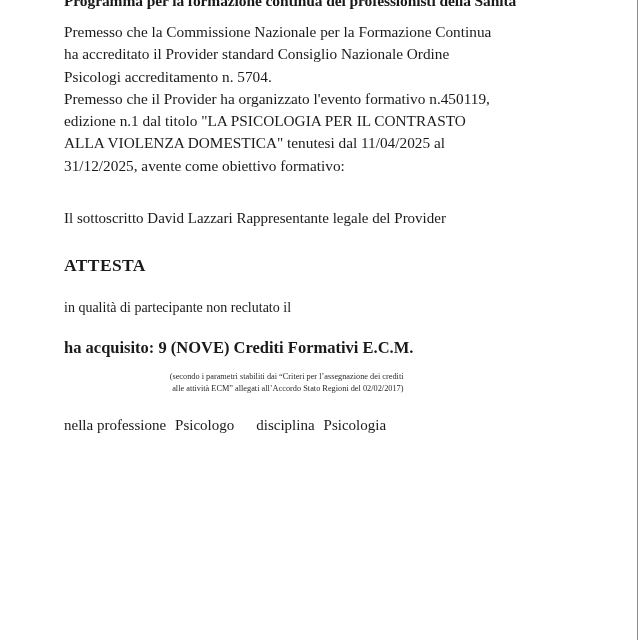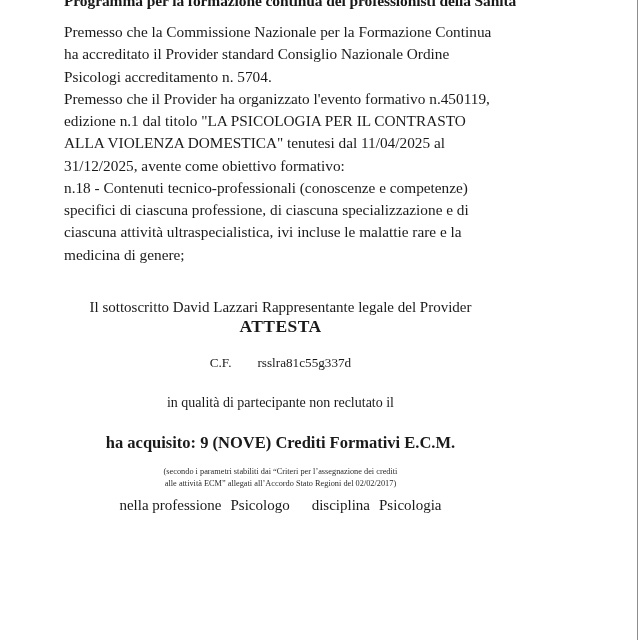--- a/index.html
+++ b/index.html
@@ -56,29 +56,30 @@
     text-align: left;
   }
   .body-block p {
     margin: 0;
   }
   .body-para-2 {
     margin-top: 0 !important;
   }
 
   .centered {
-    text-align: center;
+    text-align: left;
   }
 
   .line-subscriber {
     margin-top: 33px;
     font-size: 15px;
   }
 
   .line-attesta {
+    margin-top: 28px;
     font-size: 17.5px;
     font-weight: bold;
     letter-spacing: 0.4px;
   }
 
   .line-che-illa {
     margin-top: 25px;
     font-size: 12.6px;
   }
 
@@ -110,55 +111,51 @@
     margin-top: 22px;
     font-size: 16.5px;
     font-weight: bold;
   }
 
   .fine-print {
     margin: 13px auto 0 auto;
     width: 246px;
     font-size: 8.3px;
     line-height: 1.42;
-    text-align: center;
+    text-align: right;
     color: #2a2a2a;
   }
 
   .line-profession {
-    margin-top: 8px;
+    margin-top: 23px;
     font-size: 15px;
   }
   .line-profession .gap-sm { display: inline-block; width: 9px; }
   .line-profession .gap-lg { display: inline-block; width: 22px; }
 </style>
 </head>
 <body>
 
 <div class="page-edge-right"></div>
 
 <div class="page">
 
   <div class="doc-header">Programma per la formazione continua dei professionisti della Sanità</div>
 
   <div class="body-block">
     <p>Premesso che la Commissione Nazionale per la Formazione Continua ha accreditato il Provider standard Consiglio Nazionale Ordine Psicologi accreditamento n. 5704.</p>
     <p class="body-para-2">Premesso che il Provider ha organizzato l'evento formativo n.450119, edizione n.1 dal titolo "LA PSICOLOGIA PER IL CONTRASTO ALLA VIOLENZA DOMESTICA" tenutesi dal 11/04/2025 al 31/12/2025, avente come obiettivo formativo:</p>
-    <p class="body-para-2">n.18 - Contenuti tecnico-professionali (conoscenze e competenze) specifici di ciascuna professione, di ciascuna specializzazione e di ciascuna attività ultraspecialistica, ivi incluse le malattie rare e la medicina di genere;</p>
   </div>
 
   <div class="centered line-subscriber">Il sottoscritto David Lazzari Rappresentante legale del Provider</div>
 
   <div class="centered line-attesta">ATTESTA</div>
 
 
 
-  <div class="centered line-cf">
-    <span class="cf-label">C.F.</span><span>rsslra81c55g337d</span>
-  </div>
 
   <div class="centered line-quality">in qualità di partecipante non reclutato il</div>
 
 
   <div class="centered line-credits">ha acquisito: 9 (NOVE) Crediti Formativi E.C.M.</div>
 
   <div class="fine-print">(secondo i parametri stabiliti dai “Criteri per l’assegnazione dei crediti alle attività ECM” allegati all’Accordo Stato Regioni del 02/02/2017)</div>
 
   <div class="centered line-profession">
     <span>nella professione</span><span class="gap-sm"></span><span>Psicologo</span><span class="gap-lg"></span><span>disciplina</span><span class="gap-sm"></span><span>Psicologia</span>

